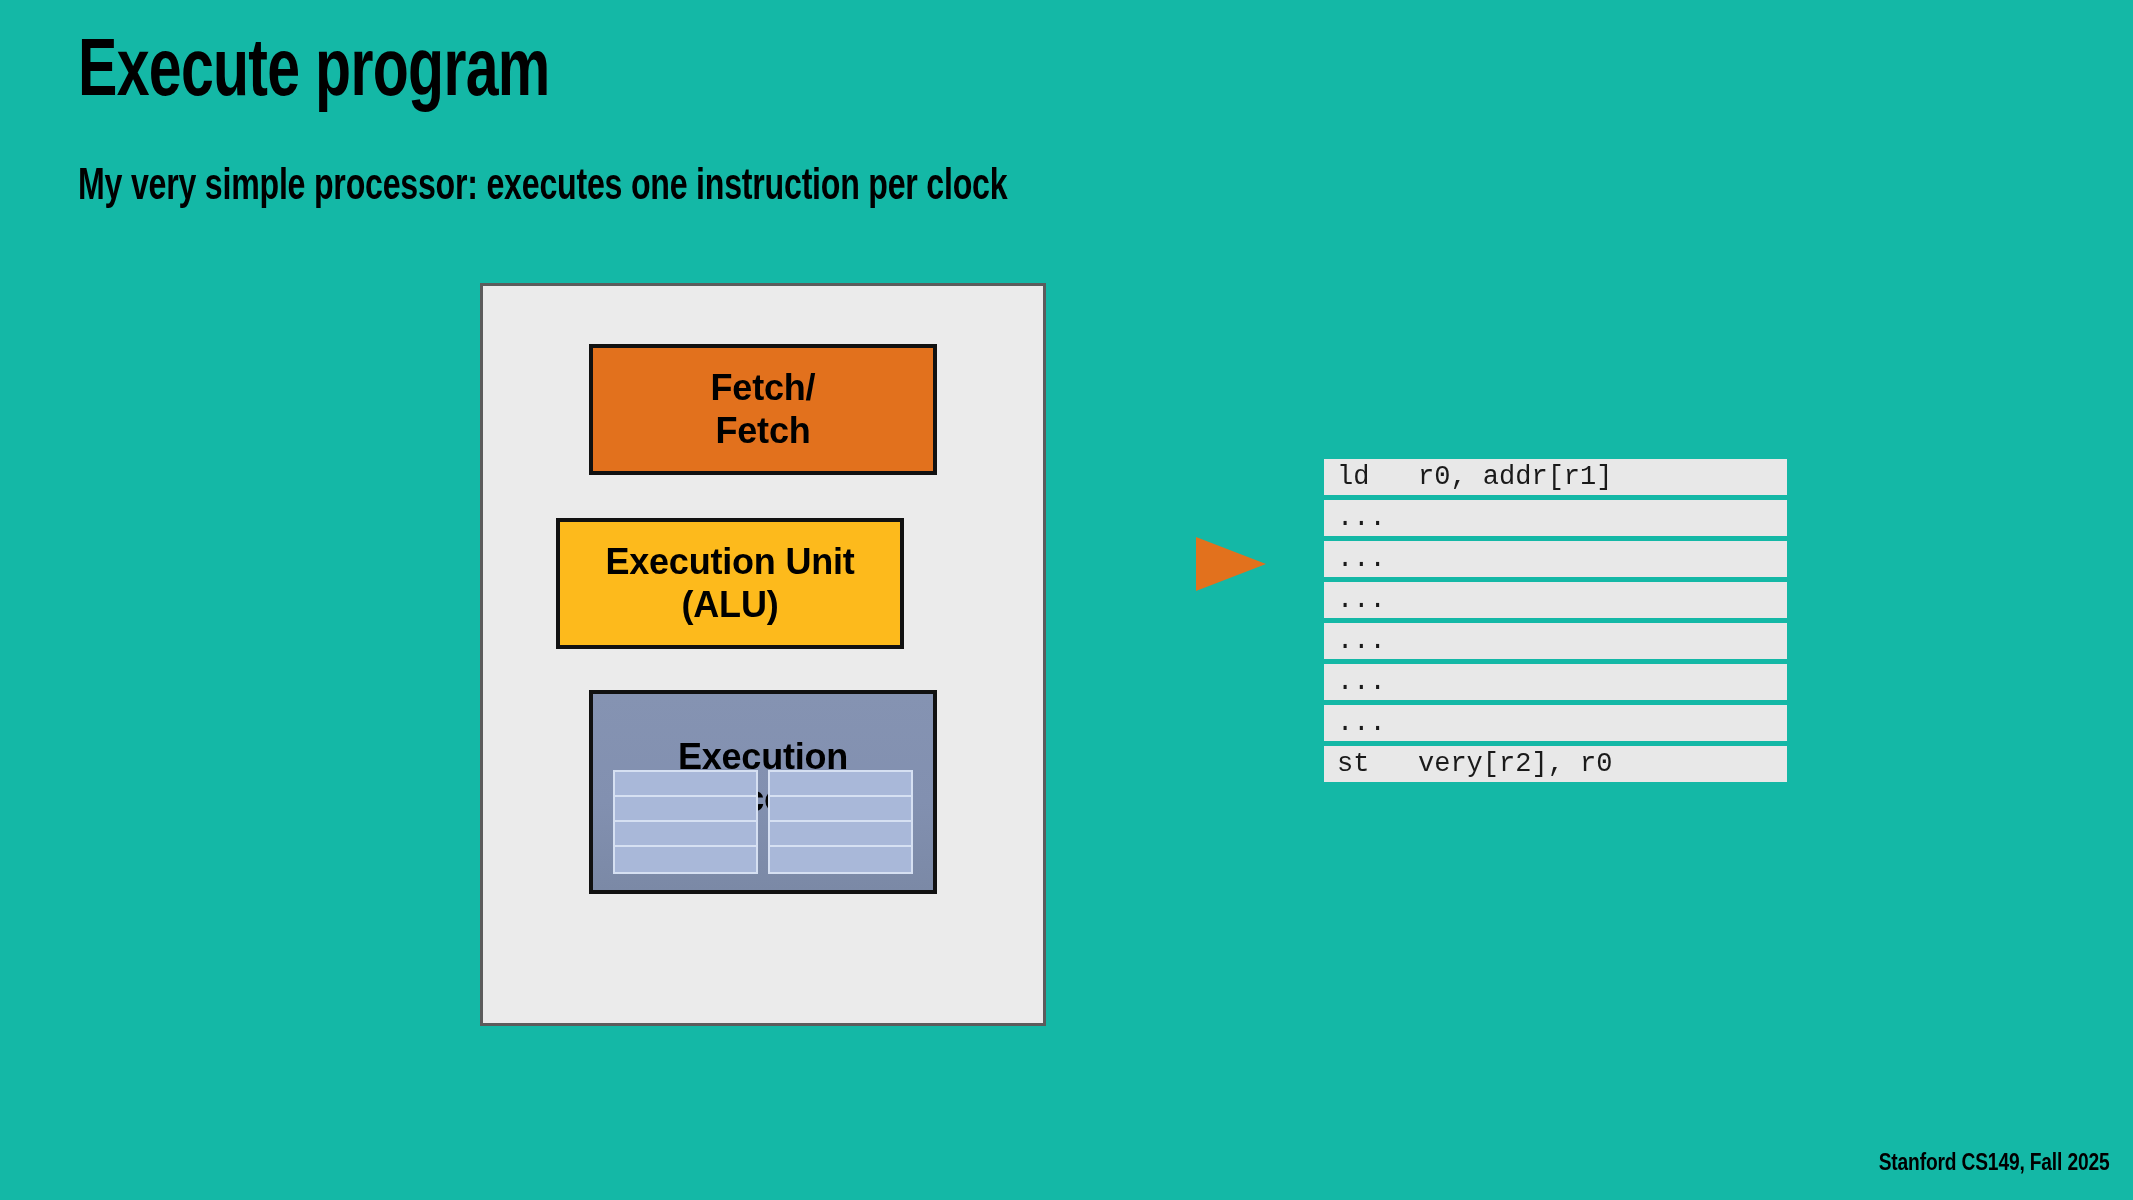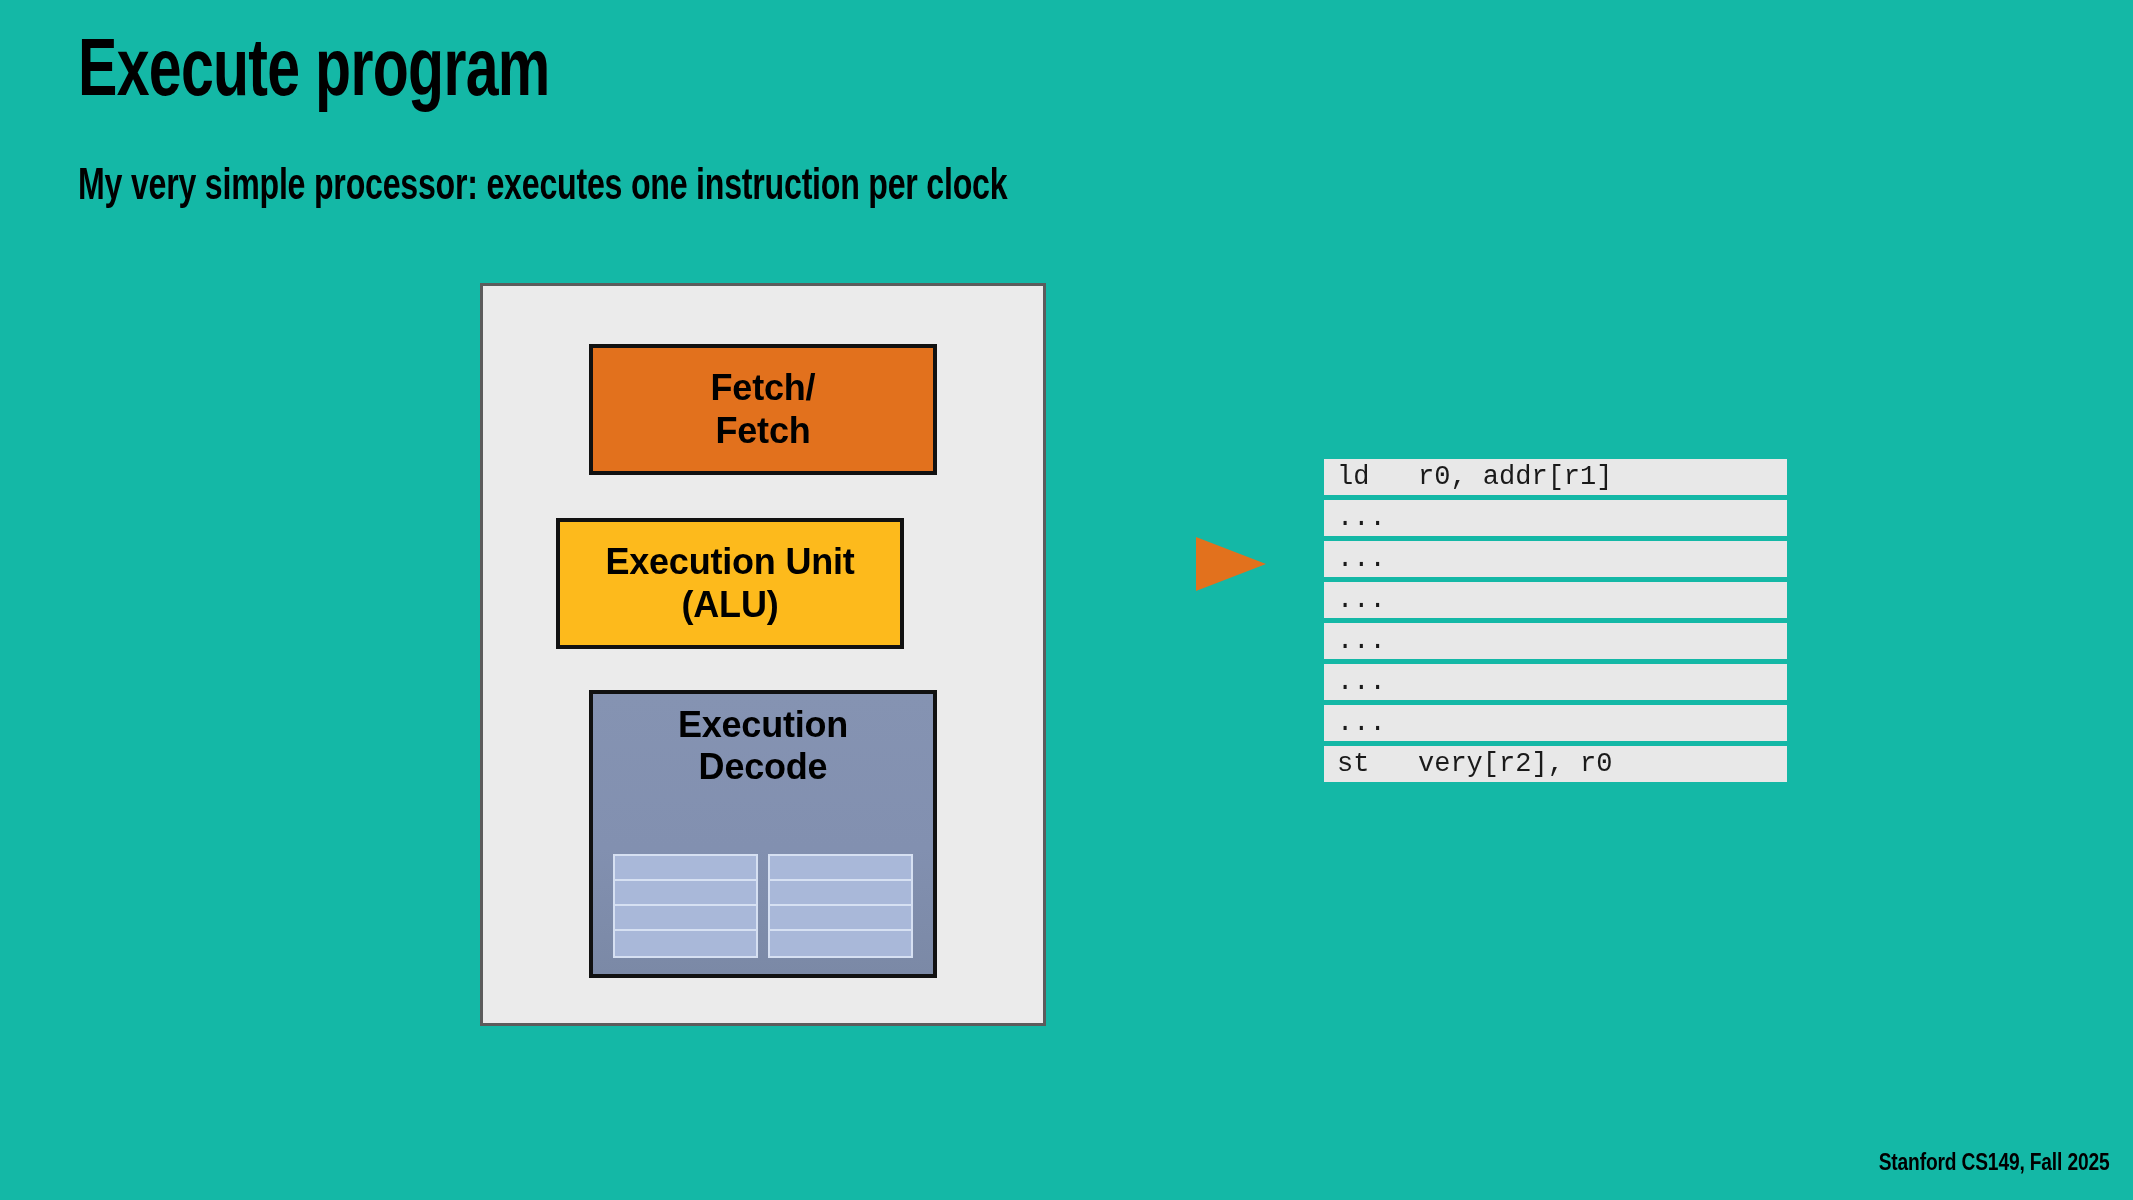--- a/index.html
+++ b/index.html
@@ -107,24 +107,24 @@
     top: 518px;
     width: 348px;
     height: 131px;
     background: #fdba1c;
   }
 
   .box-ctx {
     left: 589px;
     top: 690px;
     width: 348px;
-    height: 288px;
+    height: 204px;
     background: linear-gradient(180deg, #8593b2 0%, #8290b0 55%, #7b89a6 100%);
     justify-content: flex-start;
-    padding-top: 10px;
+    padding-top: 42px;
   }
 
   
   .reg-grid {
     position: absolute;
     left: 20px;
     right: 20px;
     bottom: 16px;
     display: flex;
     gap: 10px;

